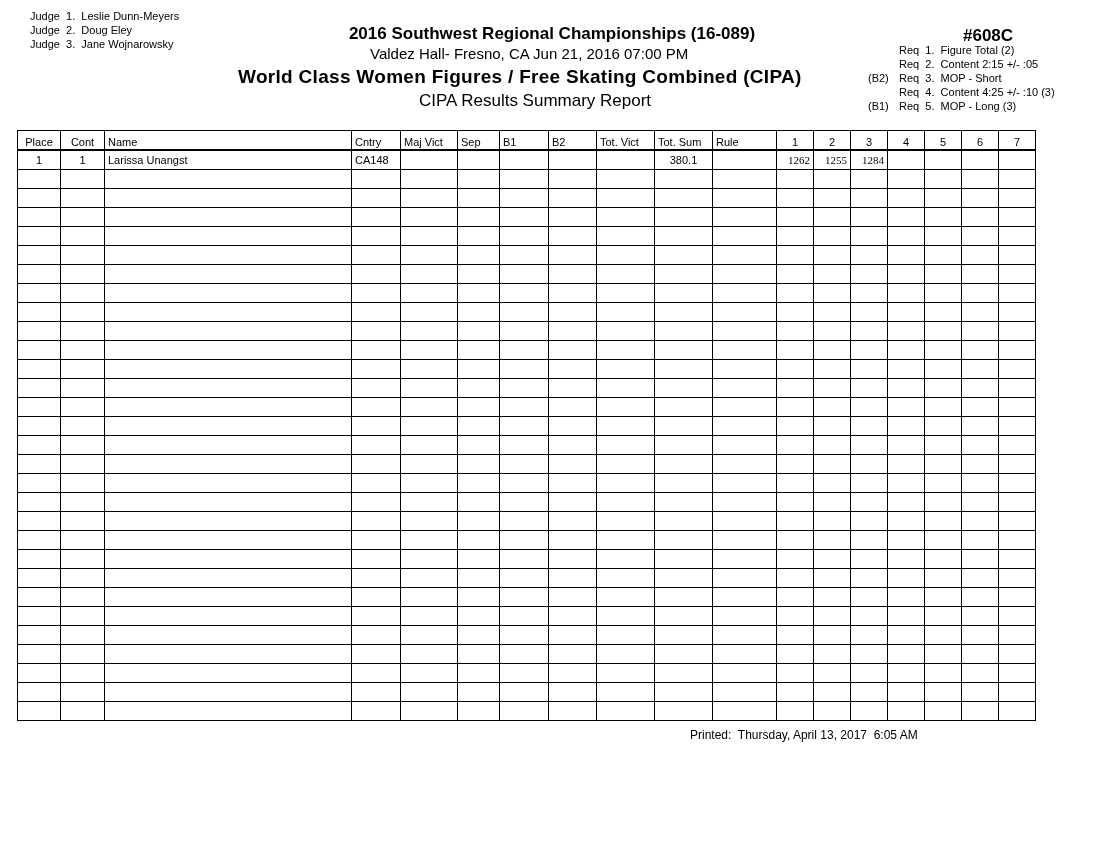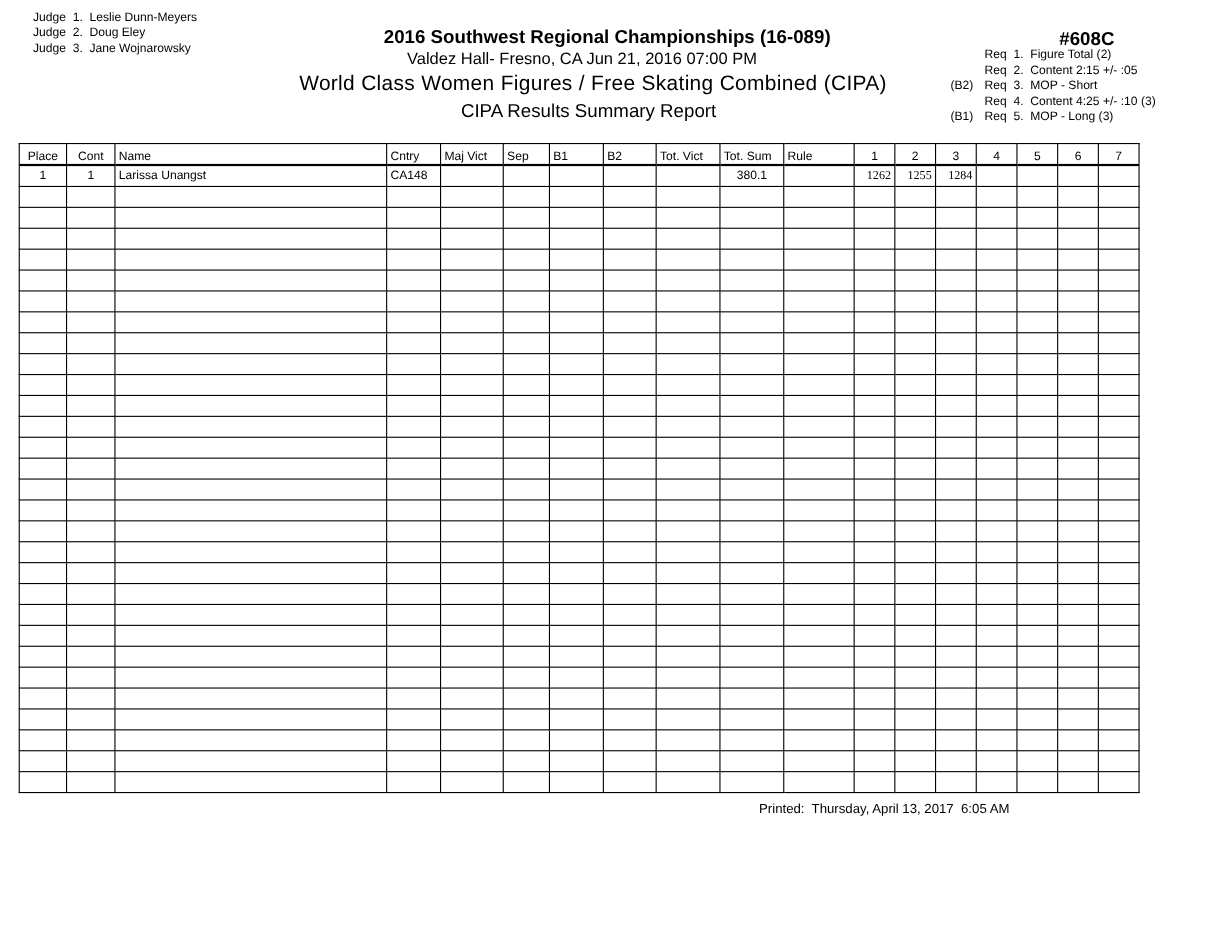--- a/index.html
+++ b/index.html
@@ -2,26 +2,26 @@
 <html><head>
 <meta charset="utf-8">
 <style>
   html, body { margin:0; padding:0; background:#ffffff; }
   body { width:1100px; height:850px; position:relative; overflow:hidden; font-family:"Liberation Sans", sans-serif; color:#000; }
   .judges { position:absolute; left:30px; top:9px; font-size:11px; line-height:14px; }
   .judges div { white-space:pre; }
   .title1 { position:absolute; left:0; width:1100px; top:24px; text-align:center; font-size:17px; font-weight:bold; padding-left:4px; box-sizing:border-box; }
   .title1 span { display:inline-block; position:relative; left:0; }
   .line2 { position:absolute; left:370px; top:45px; font-size:15px; }
-  .title3 { position:absolute; left:238px; top:66px; font-size:19px; font-weight:normal; letter-spacing:0.3px;margin-left:34px; }
+  .title3 { position:absolute; left:238px; top:66px; font-size:19px; font-weight:bold; letter-spacing:0.3px; }
   .title4 { position:absolute; left:419px; top:91px; font-size:17px; }
   .evnum { position:absolute; left:963px; top:26px; font-size:17px; font-weight:bold;text-align:right; }
-  .reqs { position:absolute; left:864px; top:43px; font-size:11px; line-height:14px; }
+  .reqs { position:absolute; left:840px; top:43px; font-size:11px; line-height:14px; }
   .reqs .r { white-space:pre; display:flex; }
-  .reqs .pre { width:31px; text-align:left; }
+  .reqs .pre { width:31px; text-align:left;margin-left:28px; }
   table.grid { position:absolute; left:17px; top:130px; border-collapse:collapse; table-layout:fixed; font-size:11px; }
   table.grid th, table.grid td { border:1px solid #000; height:18px; padding:0 3px; overflow:hidden; white-space:nowrap; font-weight:normal; }
   table.grid thead th { border-bottom:2px solid #000; height:17px; text-align:left; vertical-align:bottom; padding-bottom:1px; }
   table.grid th.c, table.grid td.c { text-align:center; }
   table.grid td.r { text-align:right;font-family:Liberation Serif, serif; }
   .printed { position:absolute; left:690px; top:728px; font-size:12px; white-space:pre; }
 </style>
 </head>
 <body>
 

